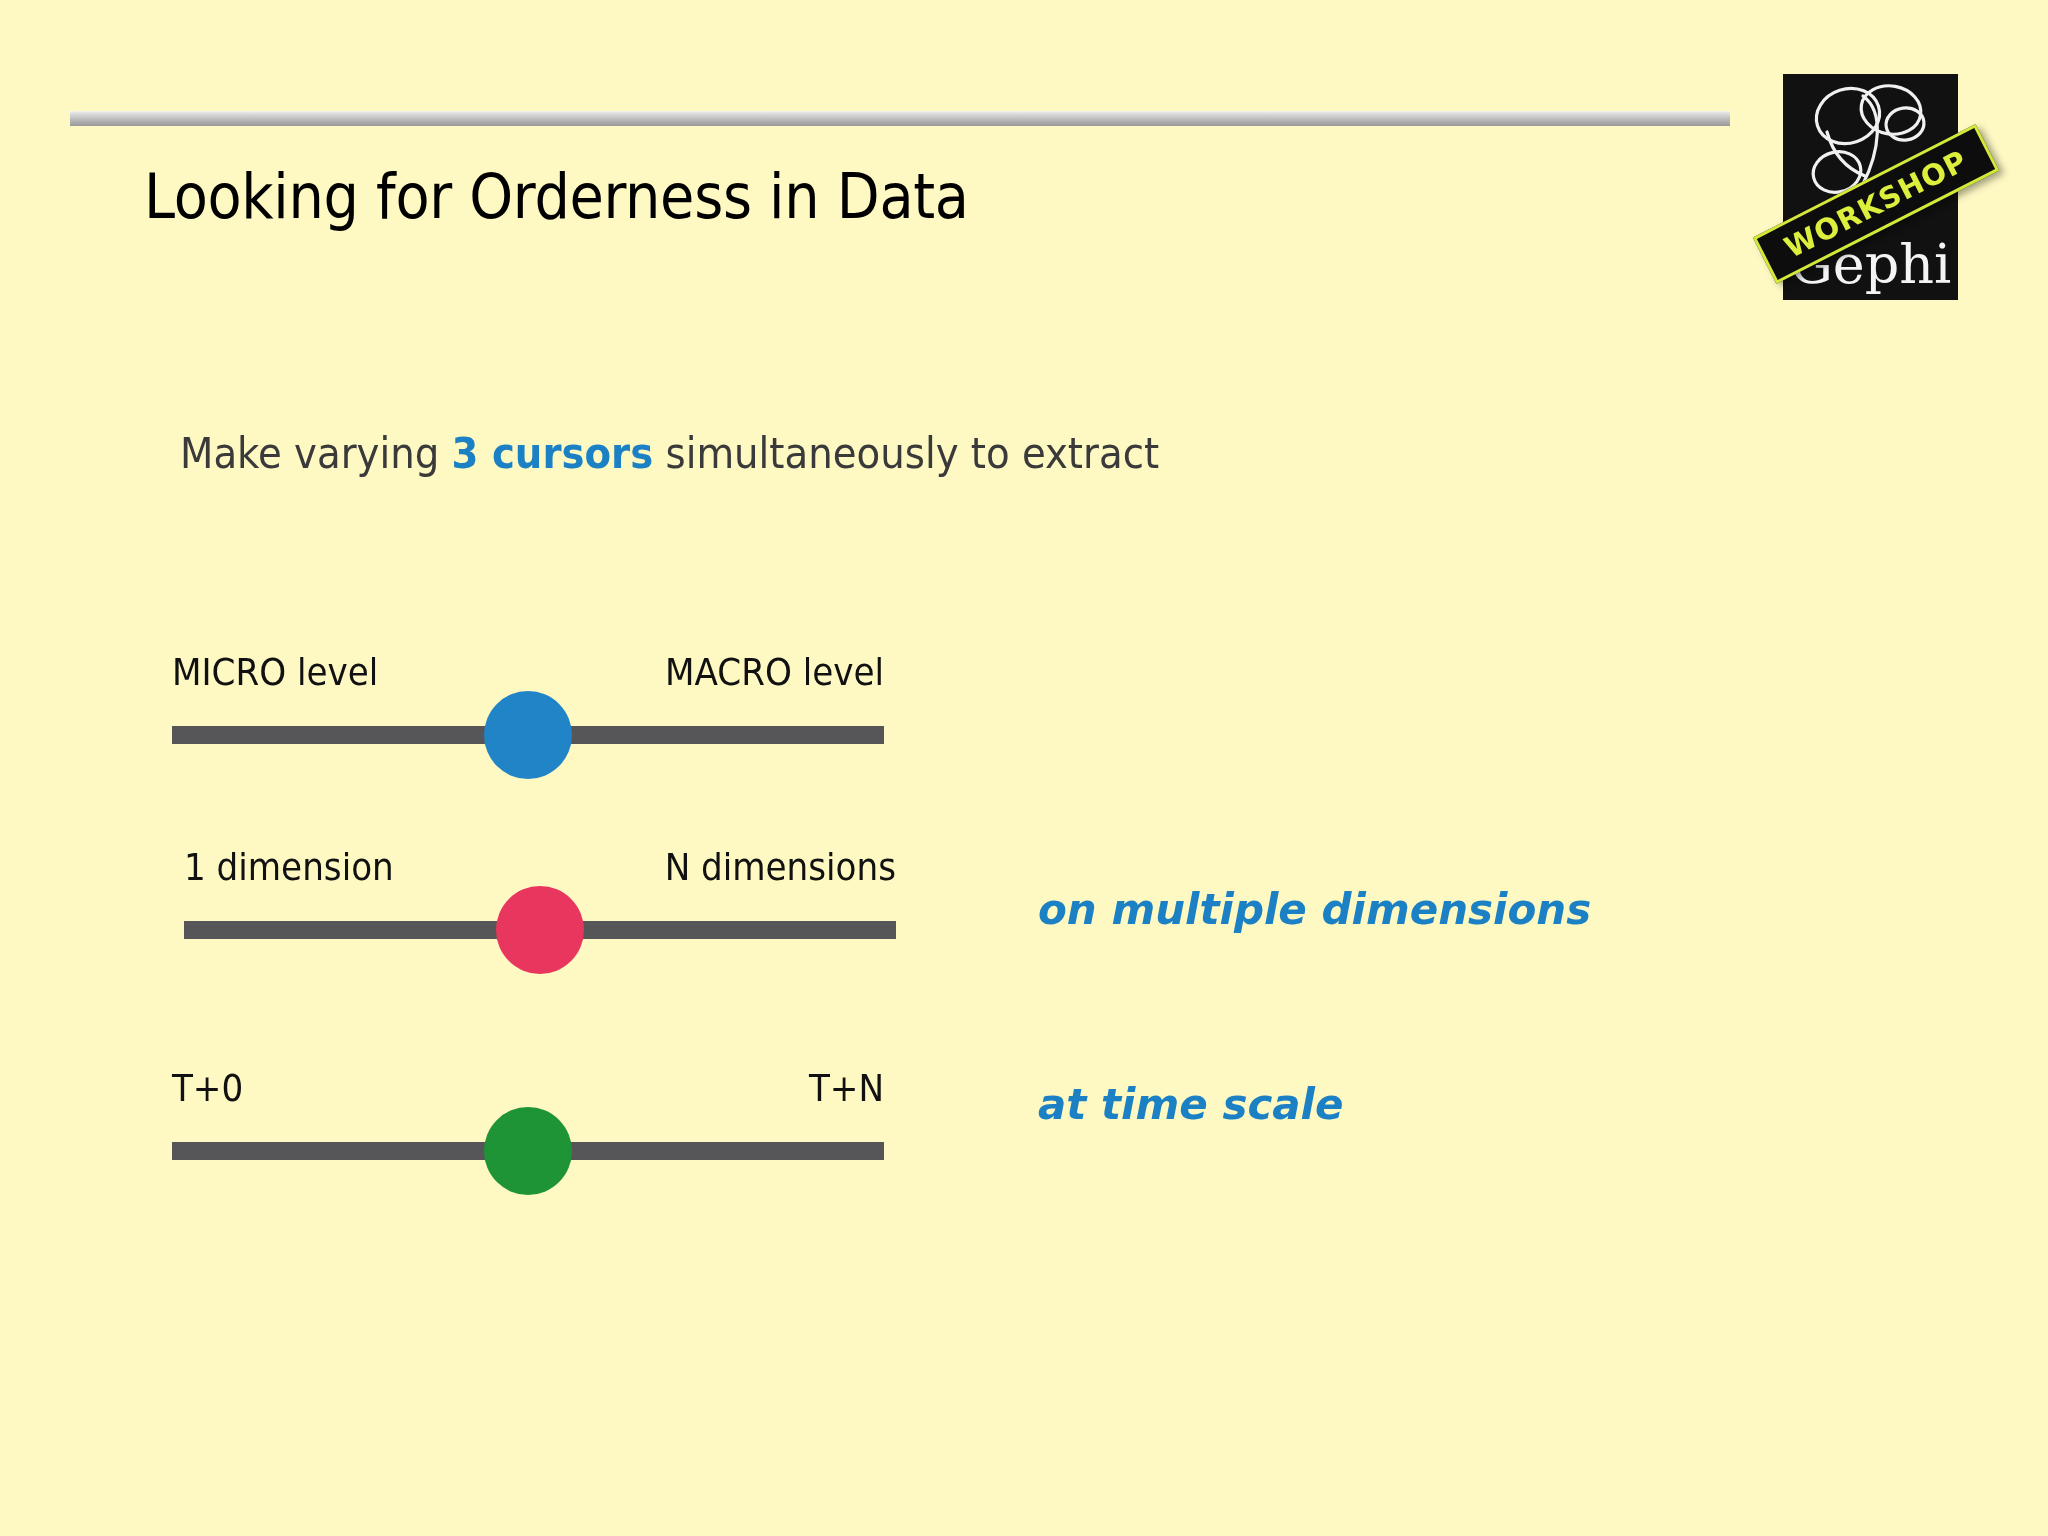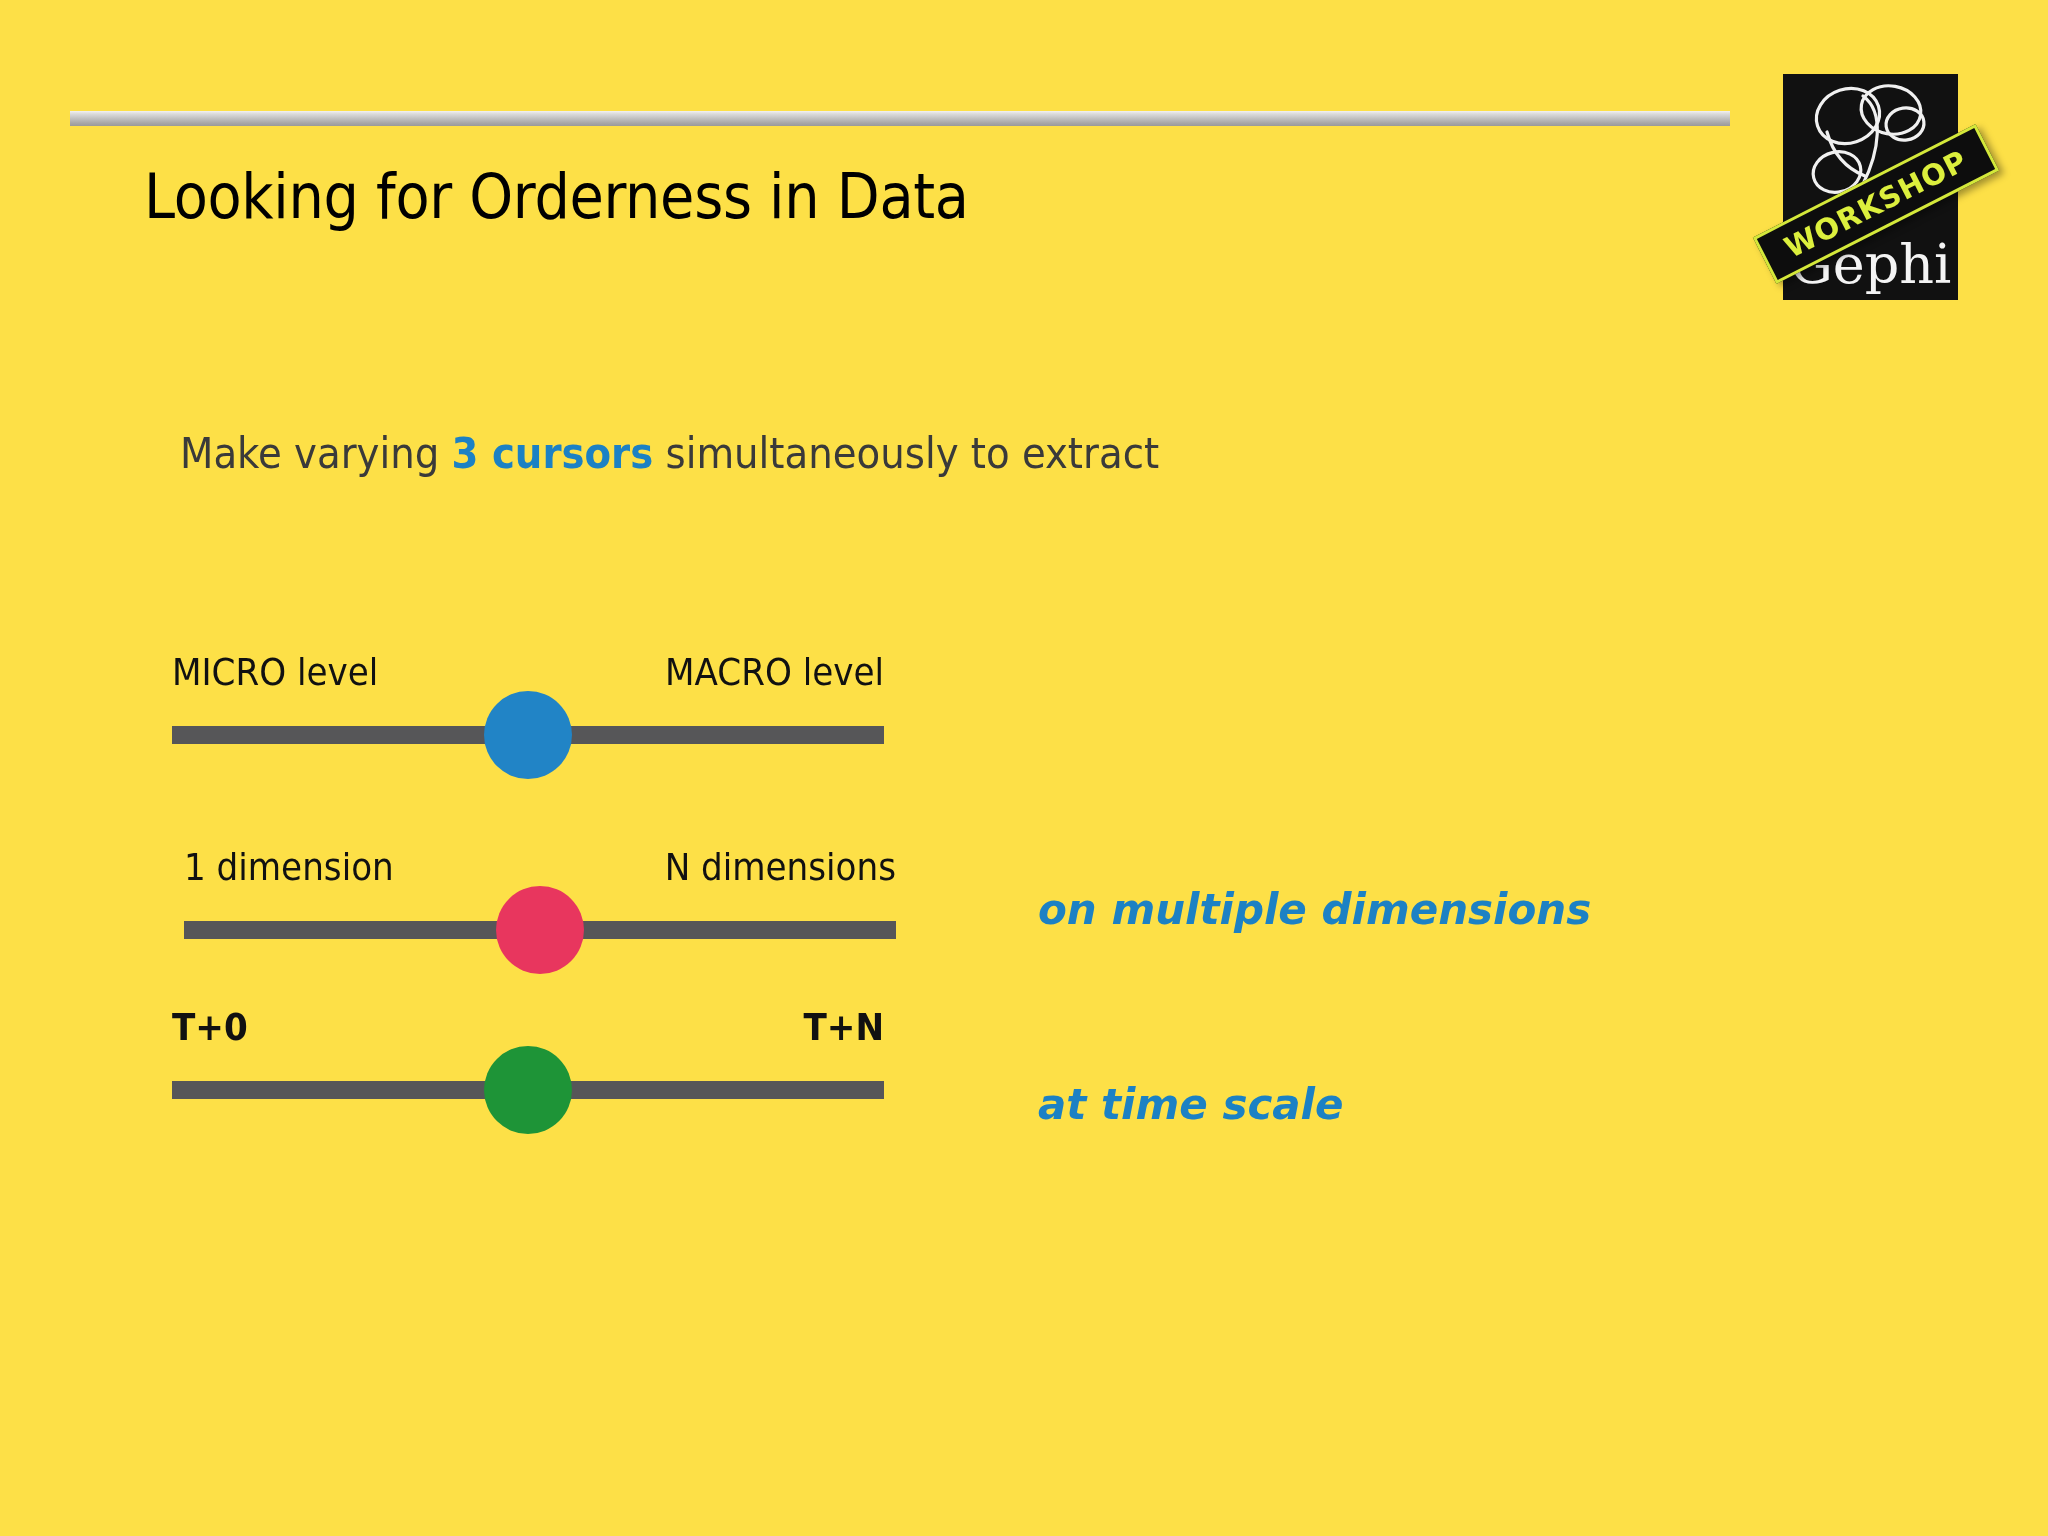--- a/index.html
+++ b/index.html
@@ -13,21 +13,21 @@
     height: 1536px;
     position: relative;
     overflow: hidden;
     font-family: "DejaVu Sans", "Liberation Sans", sans-serif;
     -webkit-font-smoothing: antialiased;
   }
 
   .slide {
     position: absolute;
     inset: 0;
-    background: #fde047;
+    background: #fef9c3;
   }
 
   
   .header-rule {
     position: absolute;
     left: 70px;
     top: 111px;
     width: 1660px;
     height: 15px;
     background: linear-gradient(to bottom,
@@ -134,21 +134,21 @@
     top: 0;
   }
   .slider-row {
     position: absolute;
     left: 172px;
     width: 712px;
     height: 130px;
   }
   .slider-row.r0 { top: 650px; }
   .slider-row.r1 { top: 845px; margin-left: 12px; }
-  .slider-row.r2 { top: 1005px; font-weight: bold; }
+  .slider-row.r2 { top: 1066px; }
 
   .slider-label {
     position: absolute;
     top: 0;
     font-size: 38px;
     color: #111111;
     white-space: nowrap;
     font-family: "DejaVu Sans Condensed", "Liberation Sans Narrow", "Liberation Sans", sans-serif;
   }
   .slider-label.left  { left: 0; }

